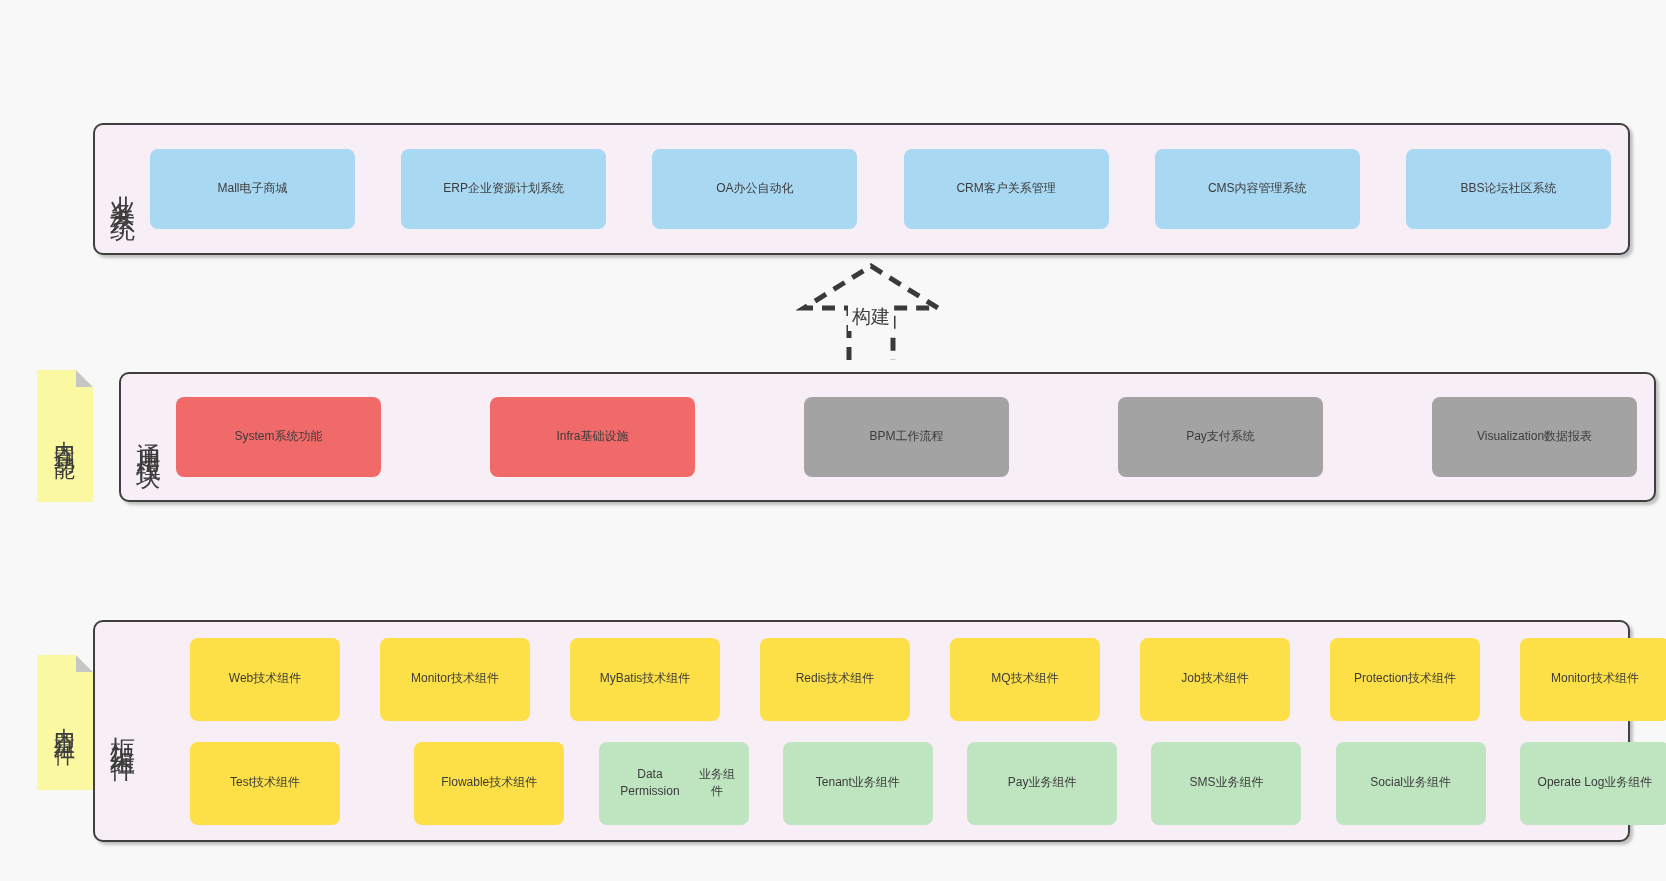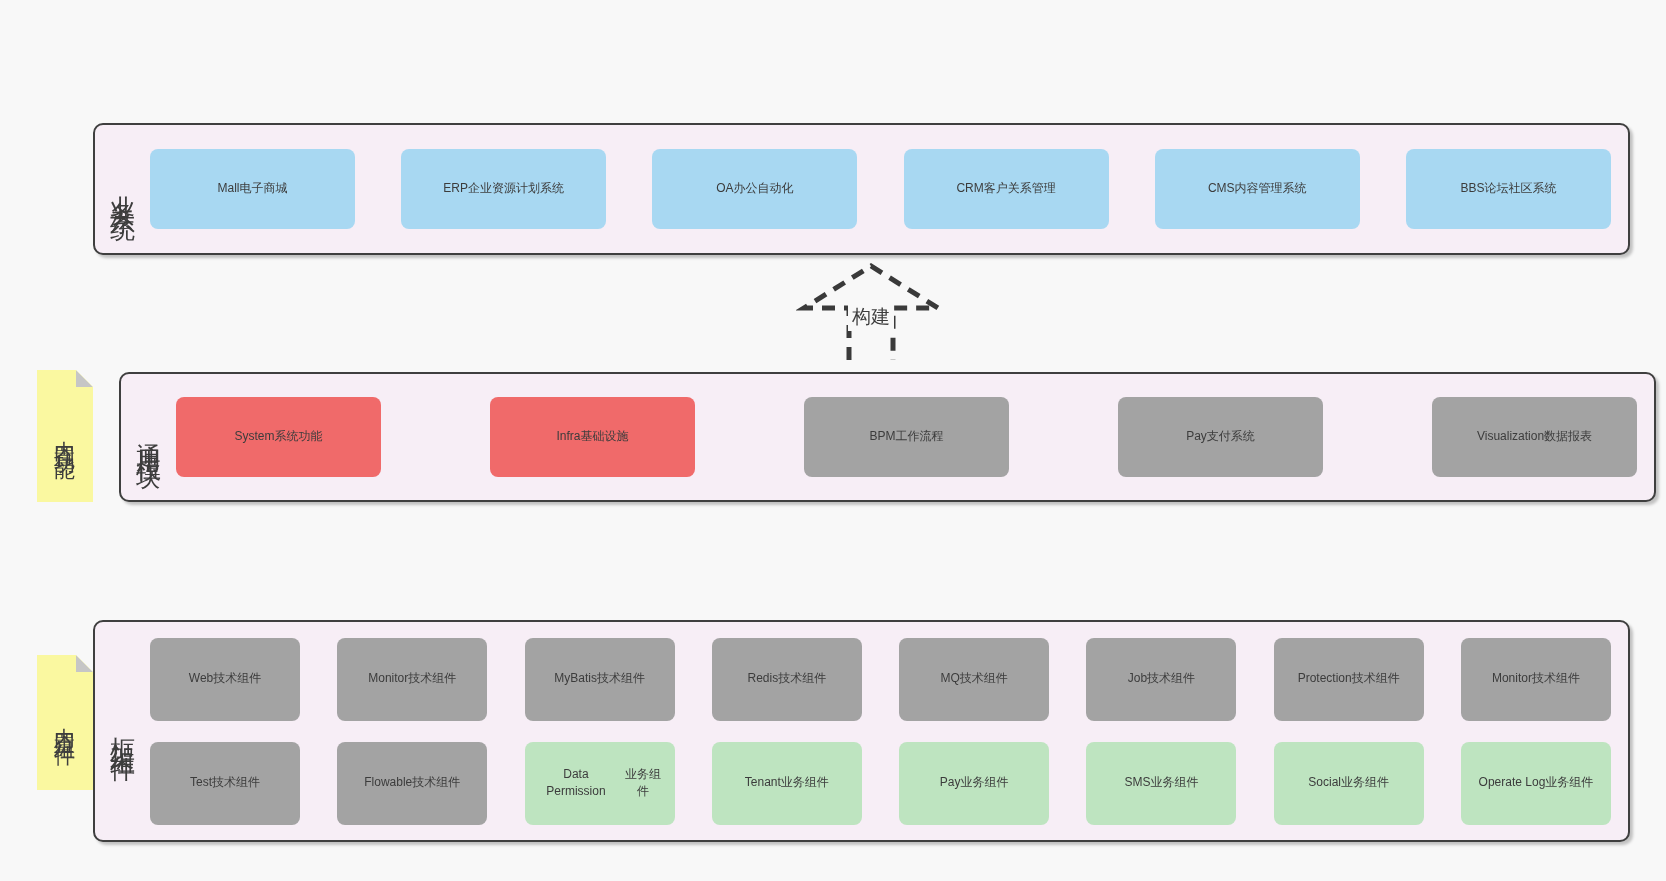--- a/index.html
+++ b/index.html
@@ -46,21 +46,21 @@
     font-size:12px;line-height:1.42;
     color:#3c3c3c;
     padding:2px 10px;
   }
   .box .t,.box .s{display:block;}
   .box-lg{width:205px;height:80px;}
   .box-sm{width:150px;height:83px;padding:2px 8px;}
   .blue{background:#a8d8f2;}
   .red{background:#f06a6a;}
   .pink{background:#a3a3a3;}
-  .green{background:#a3a3a3;}
+  .green{background:#fde047;margin-left:40px;}
   .lightgreen{background:#bee4c0;}
   
   .arrow{position:absolute;width:150px;height:98px;}
   .arrow svg{position:absolute;left:0;top:0;}
   .arrow-label{
     position:absolute;left:50%;top:41px;transform:translateX(-50%);
     background:#f8f8f8;
     font-size:19px;padding:1px 4px;white-space:nowrap;
     color:#3d3d3d;
   }

